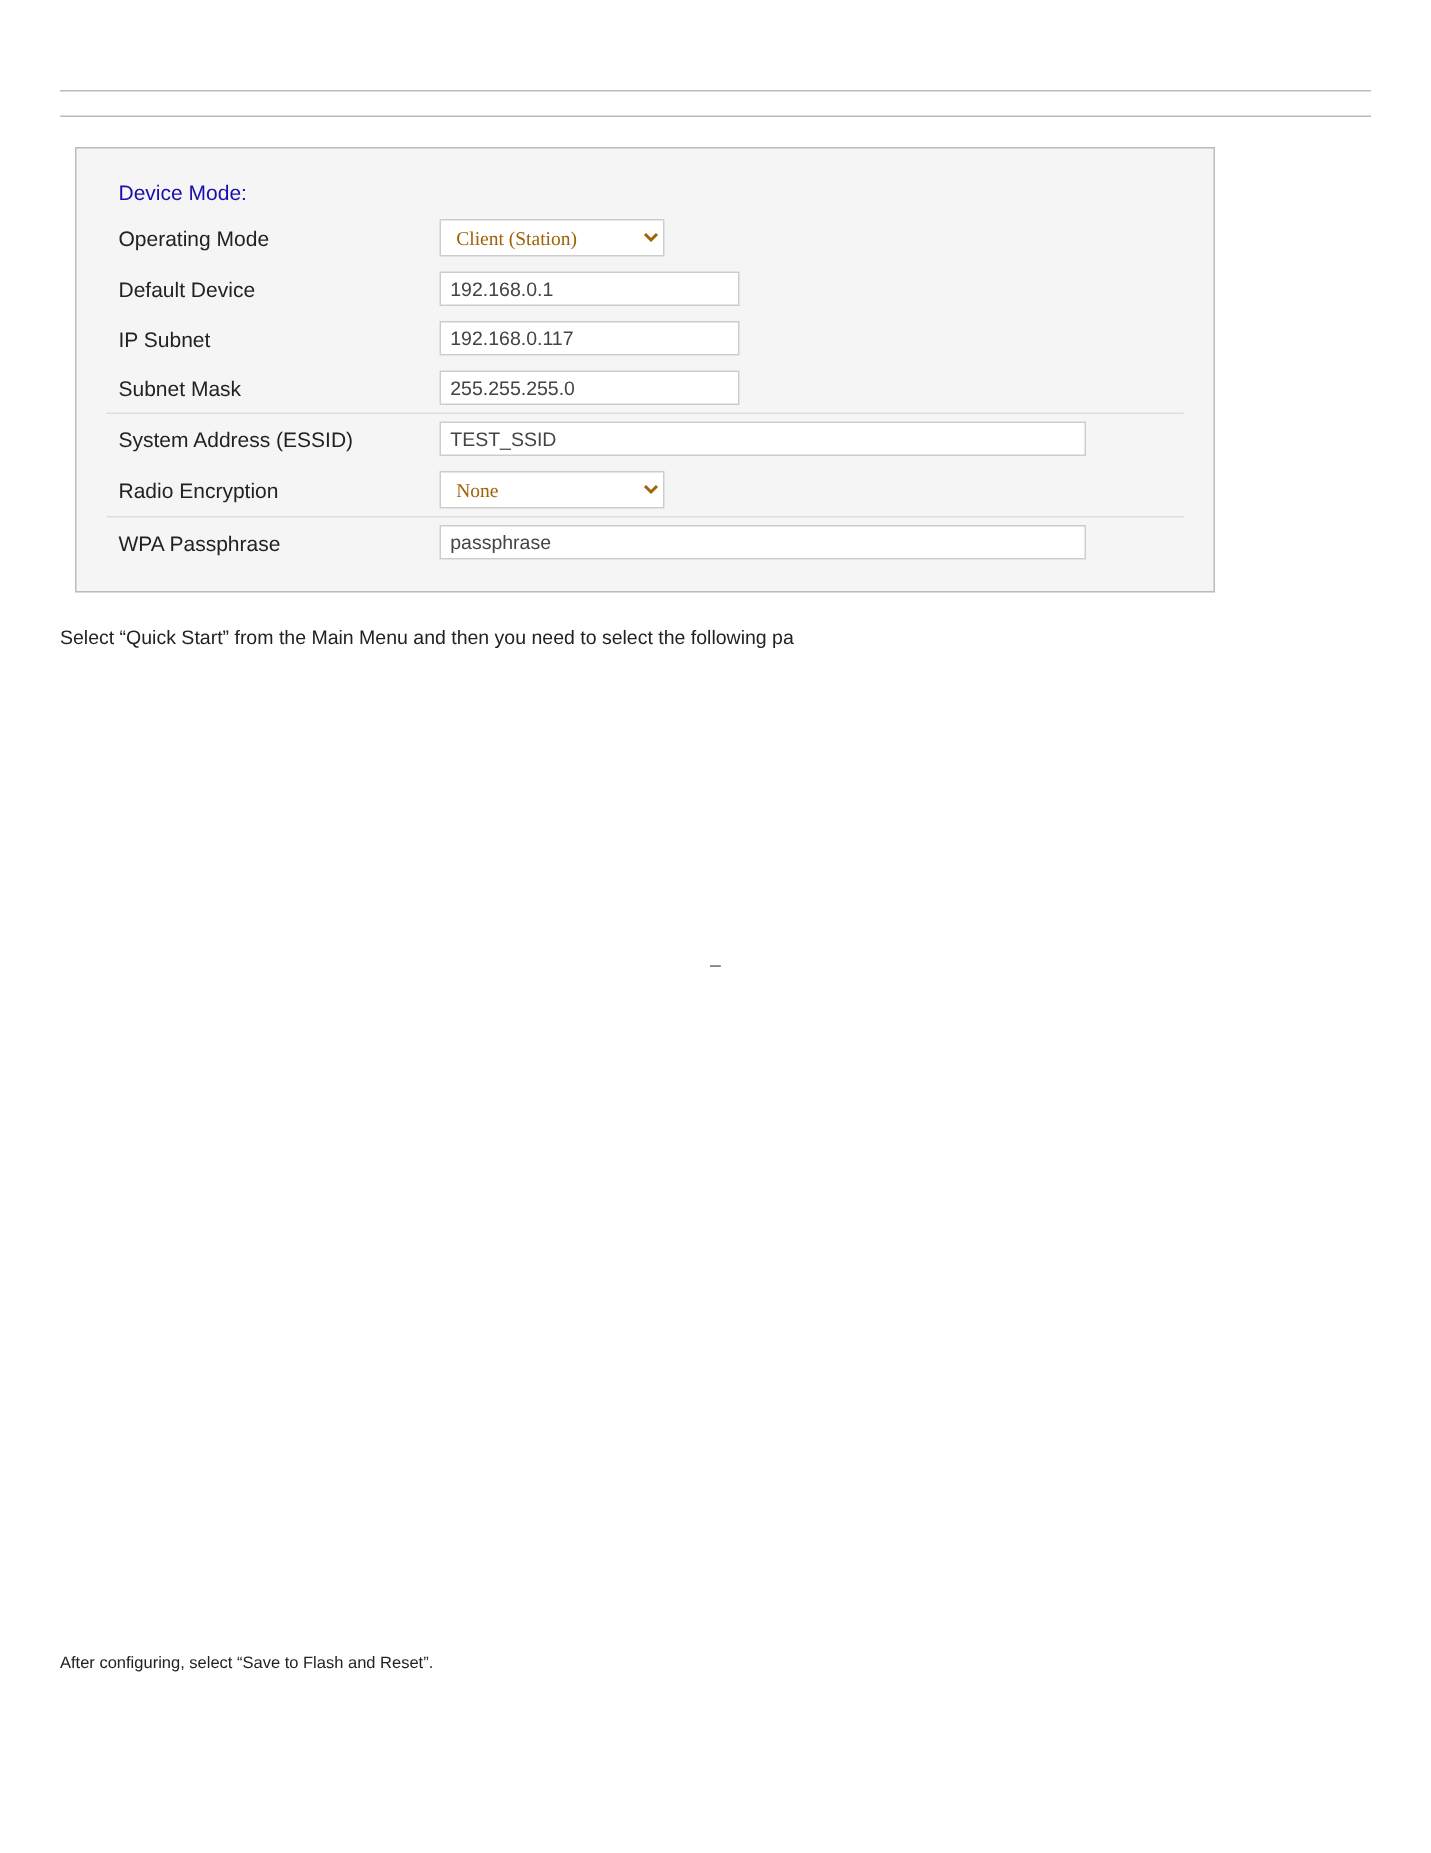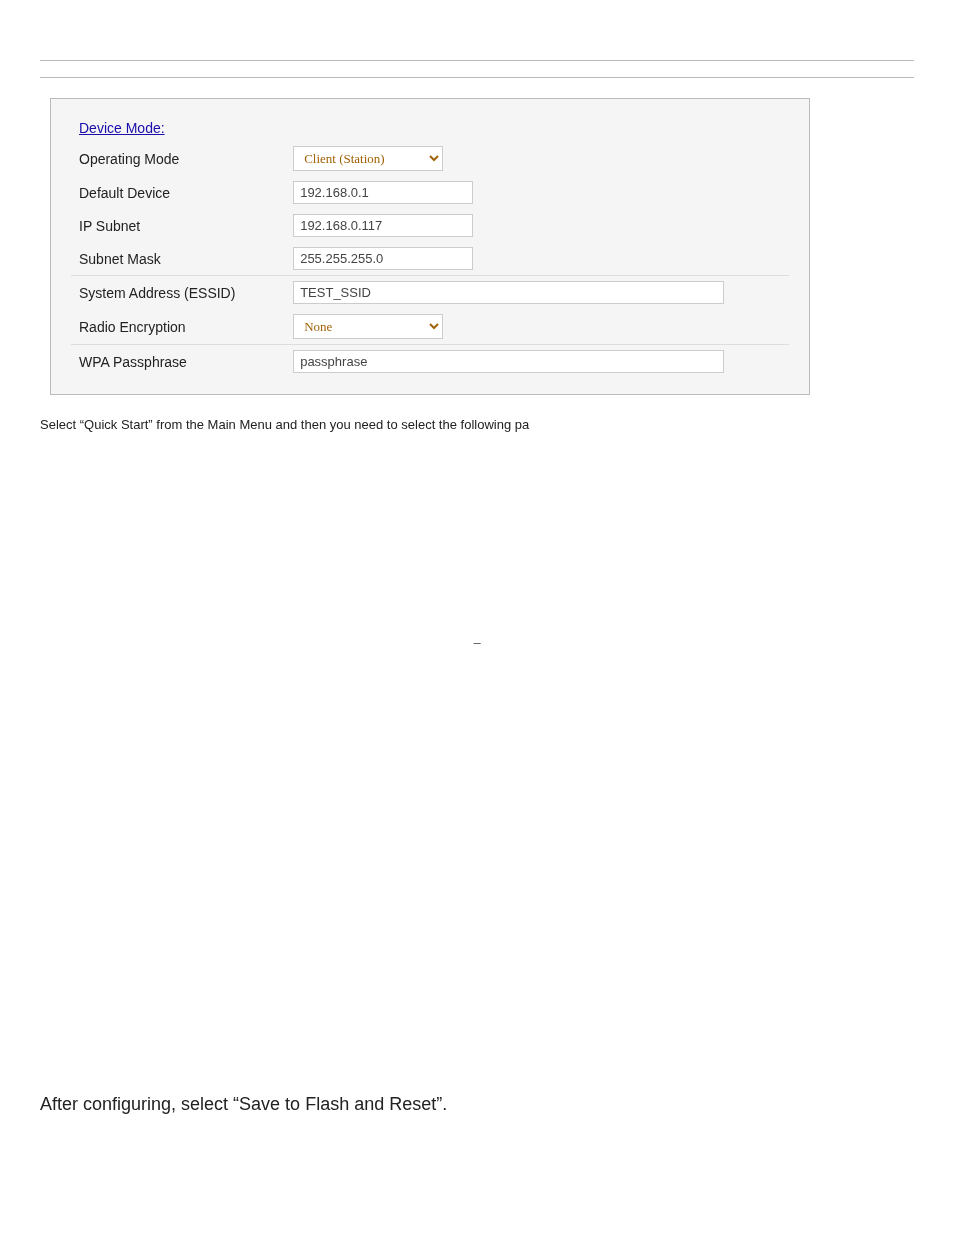--- a/index.html
+++ b/index.html
@@ -57,33 +57,32 @@
 
     .config-table tr td:first-child {
       white-space: nowrap;
       font-size: 14px;
       color: #222;
       min-width: 190px;
     }
 
     .device-mode-link {
       color: #1a0dab;
-      text-decoration: underline;
       font-weight: normal;
       font-size: 14px;
       cursor: pointer;
       text-align: center;
     }
 
     .field-input {
       border: 1px solid #ccc;
       background: #fff;
       padding: 3px 6px;
       font-size: 13px;
-      width: 180px;
+      width: 200px;
       color: #444;
     }
 
     .field-input-wide {
       border: 1px solid #ccc;
       background: #fff;
       padding: 3px 6px;
       font-size: 13px;
       width: 431px;
       color: #444;
@@ -118,21 +117,21 @@
       font-size: 13px;
       color: #555;
       margin: 200px auto 0 auto;
       width: 50px;
     }
 
     .bottom-text {
       position: absolute;
       bottom: 180px;
       left: 40px;
-      font-size: 18px;
+      font-size: 11px;
       color: #222;
     }
   </style>
 </head>
 <body>
 
 <div class="page-container">
 
   <hr class="top-rule">
   <hr class="section-rule">

